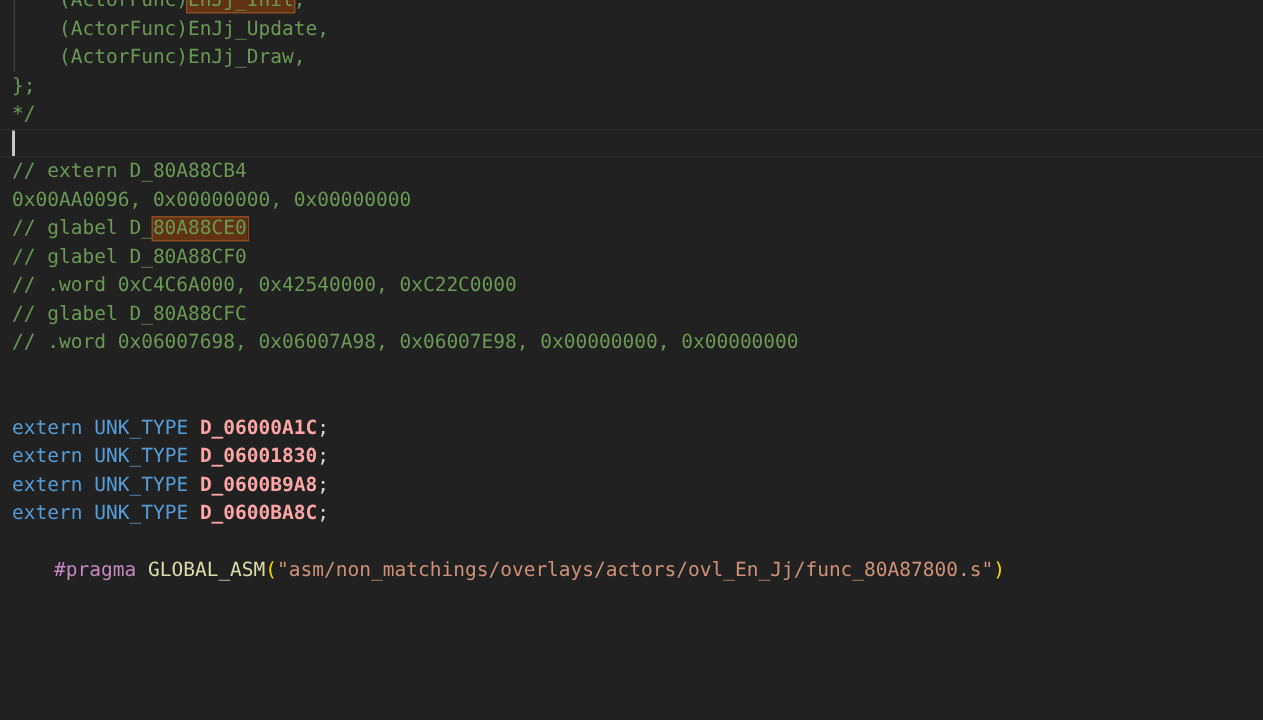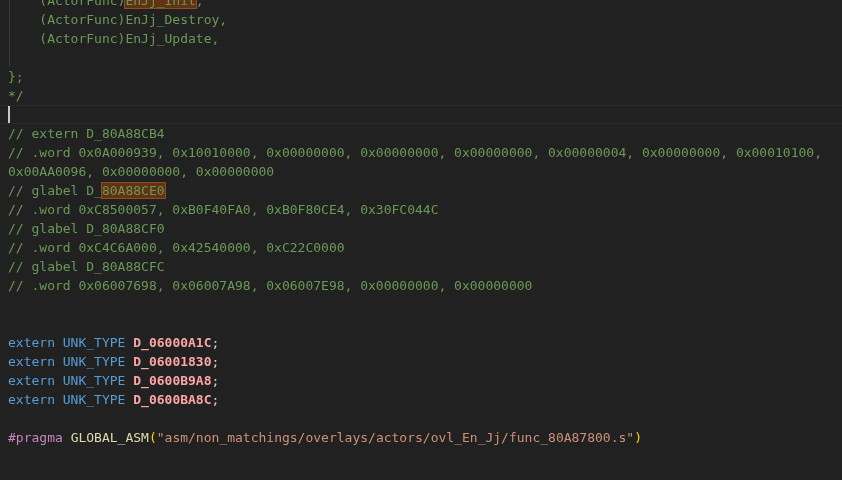--- a/index.html
+++ b/index.html
@@ -47,46 +47,43 @@
     top: 1px;
     width: 2px;
     height: 17px;
     background: #c8c8c8;
   }
   .tok { white-space: pre; }
   .c-comment   { color: #6A9955; }
   .c-kw        { color: #569CD6; text-align: right; }
   .c-var       { color: #fca5a5; font-weight: bold; }
   .c-punct     { color: #D4D4D4; }
-  .c-directive { color: #C586C0; }
+  .c-directive { color: #C586C0; margin-left: 28px; }
   .c-fn        { color: #DCDCAA; text-align: right; }
   .c-bracket   { color: #FFD700; }
   .c-string    { color: #CE9178; }
   .match {
     background: #613214;
     box-shadow: 0 0 0 1px #8a4d24;
   }
 </style>
 </head>
 <body>
 
 <div id="screen">
   <div id="editor">
       <div class="line"><span class="guide"></span><span class="tok c-comment">    (ActorFunc)</span><span class="tok c-comment match">EnJj_Init</span><span class="tok c-comment">,</span></div>
-      <div class="line"><span class="guide"></span><span class="tok c-comment">    (ActorFunc)EnJj_Destroy,</span></div>
       <div class="line"><span class="guide"></span><span class="tok c-comment">    (ActorFunc)EnJj_Update,</span></div>
-      <div class="line"><span class="guide"></span></div>
+      <div class="line"><span class="guide"></span><span class="tok c-comment">    (ActorFunc)EnJj_Draw,</span></div>
       <div class="line"><span class="tok c-comment">};</span></div>
       <div class="line"><span class="tok c-comment">*/</span></div>
       <div class="line current"><span class="cursor"></span></div>
       <div class="line"><span class="tok c-comment">// extern D_80A88CB4</span></div>
-      <div class="line"><span class="tok c-comment">// .word 0x0A000939, 0x10010000, 0x00000000, 0x00000000, 0x00000000, 0x00000004, 0x00000000, 0x00010100,</span></div>
       <div class="line"><span class="tok c-comment">0x00AA0096, 0x00000000, 0x00000000</span></div>
       <div class="line"><span class="tok c-comment">// glabel D_</span><span class="tok c-comment match">80A88CE0</span></div>
-      <div class="line"><span class="tok c-comment">// .word 0xC8500057, 0xB0F40FA0, 0xB0F80CE4, 0x30FC044C</span></div>
       <div class="line"><span class="tok c-comment">// glabel D_80A88CF0</span></div>
       <div class="line"><span class="tok c-comment">// .word 0xC4C6A000, 0x42540000, 0xC22C0000</span></div>
       <div class="line"><span class="tok c-comment">// glabel D_80A88CFC</span></div>
       <div class="line"><span class="tok c-comment">// .word 0x06007698, 0x06007A98, 0x06007E98, 0x00000000, 0x00000000</span></div>
       <div class="line"></div>
       <div class="line"></div>
       <div class="line"><span class="tok c-kw">extern </span><span class="tok c-kw">UNK_TYPE </span><span class="tok c-var">D_06000A1C</span><span class="tok c-punct">;</span></div>
       <div class="line"><span class="tok c-kw">extern </span><span class="tok c-kw">UNK_TYPE </span><span class="tok c-var">D_06001830</span><span class="tok c-punct">;</span></div>
       <div class="line"><span class="tok c-kw">extern </span><span class="tok c-kw">UNK_TYPE </span><span class="tok c-var">D_0600B9A8</span><span class="tok c-punct">;</span></div>
       <div class="line"><span class="tok c-kw">extern </span><span class="tok c-kw">UNK_TYPE </span><span class="tok c-var">D_0600BA8C</span><span class="tok c-punct">;</span></div>

